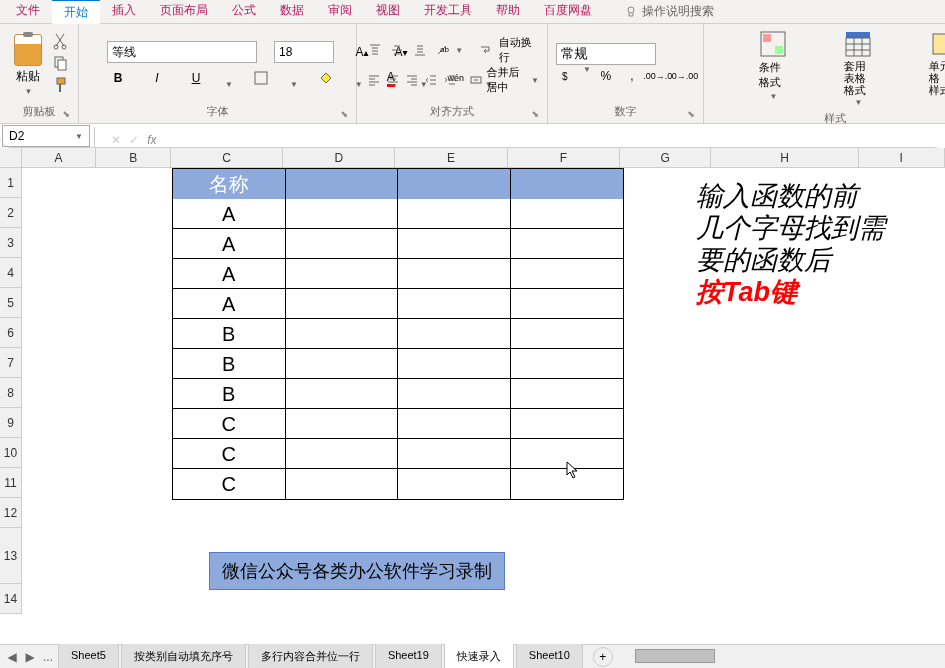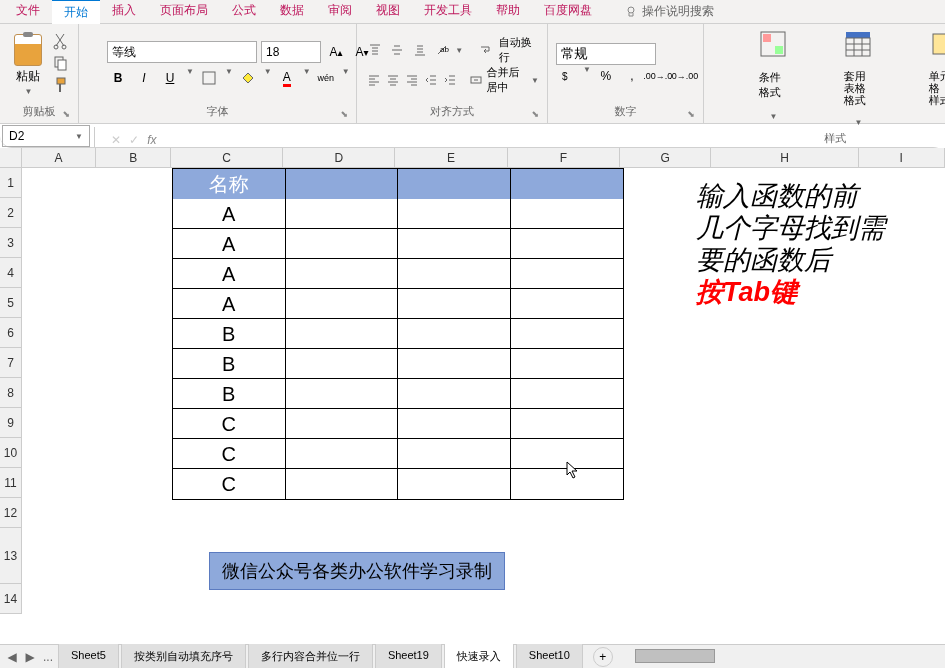--- a/index.html
+++ b/index.html
@@ -17,36 +17,36 @@
     .ribbon-group-label .expand-icon { position: absolute; right: 0; bottom: 2px; font-size: 9px; color: #888; }
     
     .clipboard-section { display: flex; gap: 4px; }
     .paste-btn { display: flex; flex-direction: column; align-items: center; gap: 2px; padding: 2px 6px; }
     .paste-icon { width: 28px; height: 32px; background: linear-gradient(#fff 30%, #e8a33d 30%); border: 1px solid #c09050; border-radius: 3px; position: relative; }
     .paste-icon::before { content: ""; position: absolute; top: -3px; left: 8px; width: 10px; height: 5px; background: #888; border-radius: 2px; }
     .clip-side { display: flex; flex-direction: column; gap: 4px; }
     .clip-icon { width: 18px; height: 18px; }
     
     .font-section { display: flex; flex-direction: column; gap: 4px; }
-    .font-row { display: flex; gap: 4px; align-items: flex-start; padding-left: 20px; }
+    .font-row { display: flex; gap: 17px; align-items: flex-end; padding-left: 20px; }
     .font-select { height: 22px; border: 1px solid #ababab; background: #fff; padding: 0 4px; font-size: 12px; }
     .font-name { width: 150px; }
     .font-size { width: 60px; }
     .btn-sm { width: 22px; height: 22px; border: 1px solid transparent; background: transparent; display: flex; align-items: center; justify-content: center; font-size: 12px; cursor: pointer; }
     .dd { font-size: 8px; color: #666; margin-left: 1px; }
     
     .align-section { display: flex; flex-direction: column; }
     .align-row { display: flex; gap: 2px; align-items: center; }
     
     .num-section { display: flex; flex-direction: column; }
     .num-select { width: 100px; height: 22px; border: 1px solid #ababab; background: #fff; padding: 0 4px; }
     .num-row { display: flex; gap: 4px; }
     
     .styles-section { display: flex; gap: 8px; }
-    .style-btn { display: flex; flex-direction: column; align-items: center; gap: 12px; padding: 2px; font-size: 11px; margin-left: 45px; }
+    .style-btn { display: flex; flex-direction: column; align-items: center; gap: 2px; padding: 2px; font-size: 11px; margin-left: 45px; }
     .style-icon { width: 28px; height: 28px; }
     
     .formula-bar { display: flex; height: 24px; border-bottom: 1px solid #d0d0d0; align-items: flex-end; background: #fff; border-radius: 12px; }
     .name-box { width: 88px; height: 22px; border: 1px solid #ababab; padding: 0 6px; display: flex; align-items: center; justify-content: space-between; margin-left: 2px; }
     .fb-btns { display: flex; gap: 8px; padding: 0 12px; color: #888; }
     .fb-input { flex: 1; height: 22px; border: none; padding: 0 6px; }
     
     .grid-area { position: relative; height: 496px; overflow: hidden; background: #fff; }
     .col-headers { display: flex; height: 20px; position: absolute; top: 0; left: 0; right: 0; }
     .corner { width: 22px; height: 20px; background: #f0f0f0; border-right: 1px solid #ccc; border-bottom: 1px solid #ccc; }

